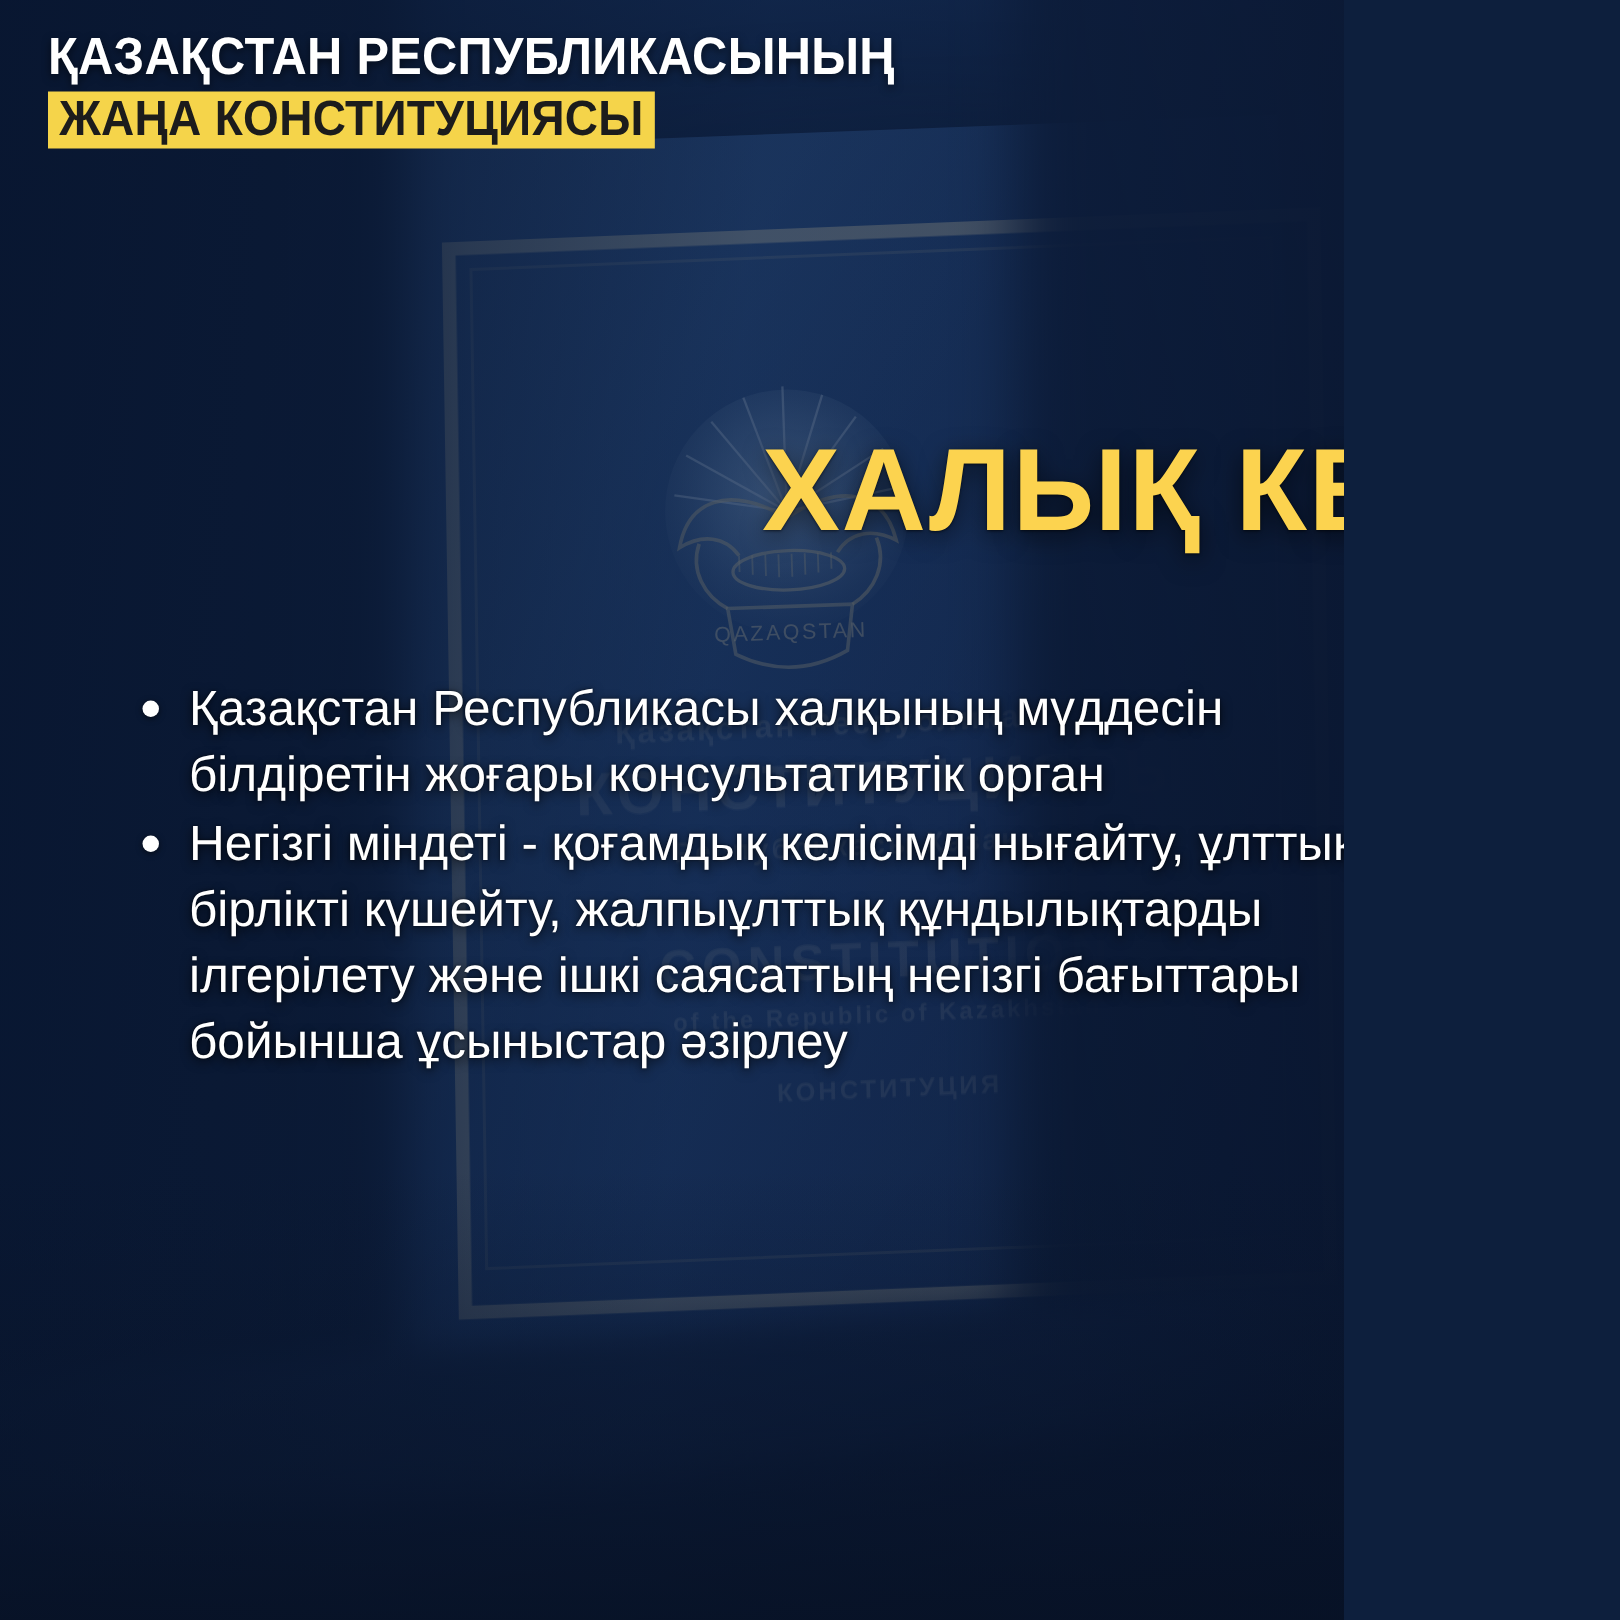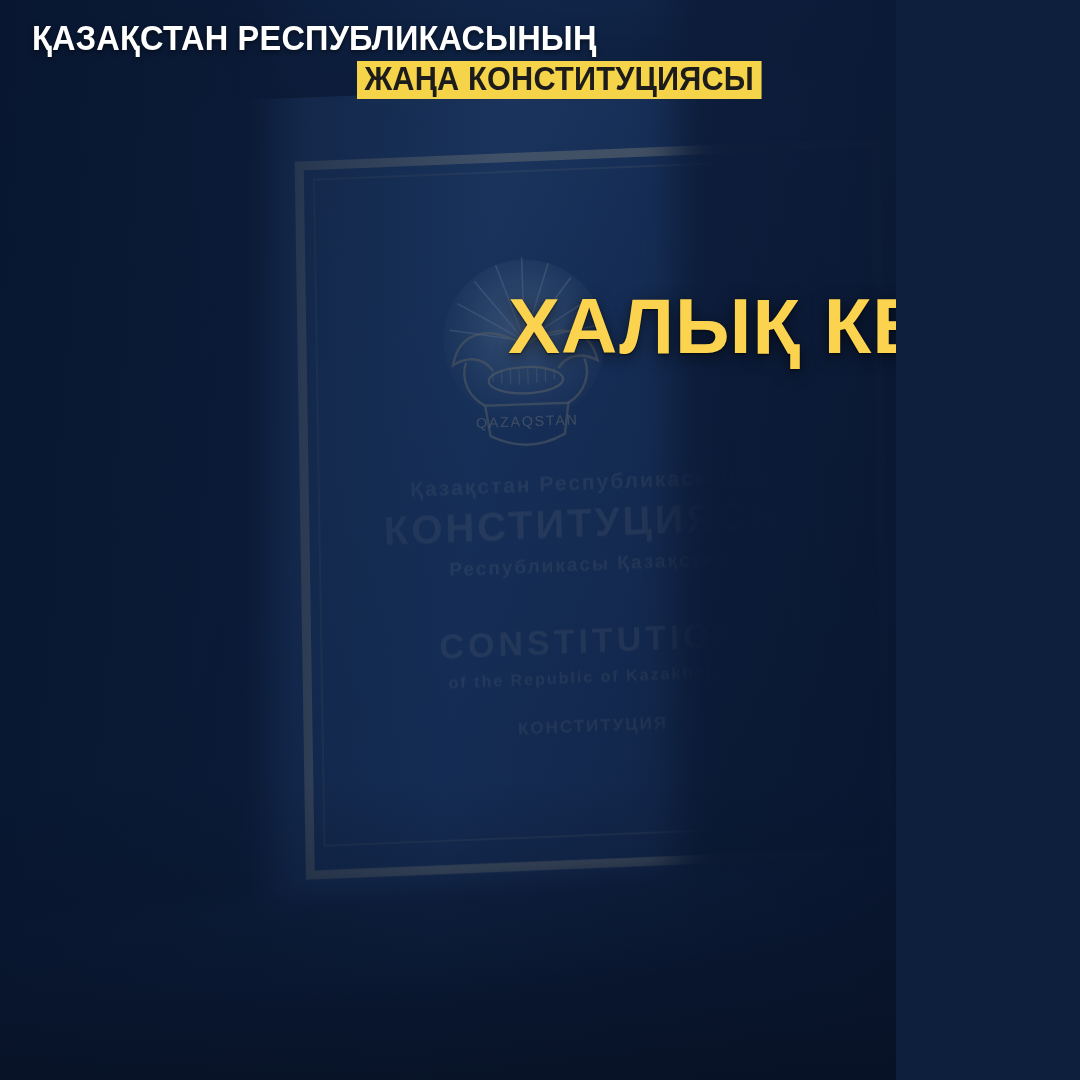--- a/index.html
+++ b/index.html
@@ -143,21 +143,21 @@
     color:#ffffff;
     font-size:35px;
     line-height:36px;
     font-weight:700;
     letter-spacing:.2px;
     transform:scaleX(.93);
     transform-origin:left center;
     text-shadow:0 2px 6px rgba(0,0,0,.55);
     white-space:nowrap;
   }
-  .header-line2-wrap{margin-top:5px;text-align:right;}
+  .header-line2-wrap{margin-top:5px;}
   .header-line2{
     display:inline-block;
     background:#f5d44a;
     color:#1c1c1c;
     font-size:33px;
     line-height:34px;
     font-weight:700;
     letter-spacing:.2px;
     padding:1px 8px 3px 8px;
     transform:scaleX(.93);
@@ -276,15 +276,23 @@
   <div class="header">
     <span class="header-line1">ҚАЗАҚСТАН РЕСПУБЛИКАСЫНЫҢ</span>
     <div class="header-line2-wrap">
       <span class="header-line2">ЖАҢА КОНСТИТУЦИЯСЫ</span>
     </div>
   </div>
 
   <div class="main-title">ХАЛЫҚ  КЕҢЕСІ</div>
 
   <ul class="bullets">
+    <li>
+      <span class="dot"></span>
+      <span>Қазақстан Республикасы халқының мүддесін білдіретін жоғары консультативтік орган</span>
+    </li>
+    <li>
+      <span class="dot"></span>
+      <span>Негізгі міндеті - қоғамдық келісімді нығайту, ұлттық бірлікті күшейту, жалпыұлттық құндылықтарды ілгерілету және ішкі саясаттың негізгі бағыттары бойынша ұсыныстар әзірлеу</span>
+    </li>
   </ul>
 
 </div>
 
 </body></html>

